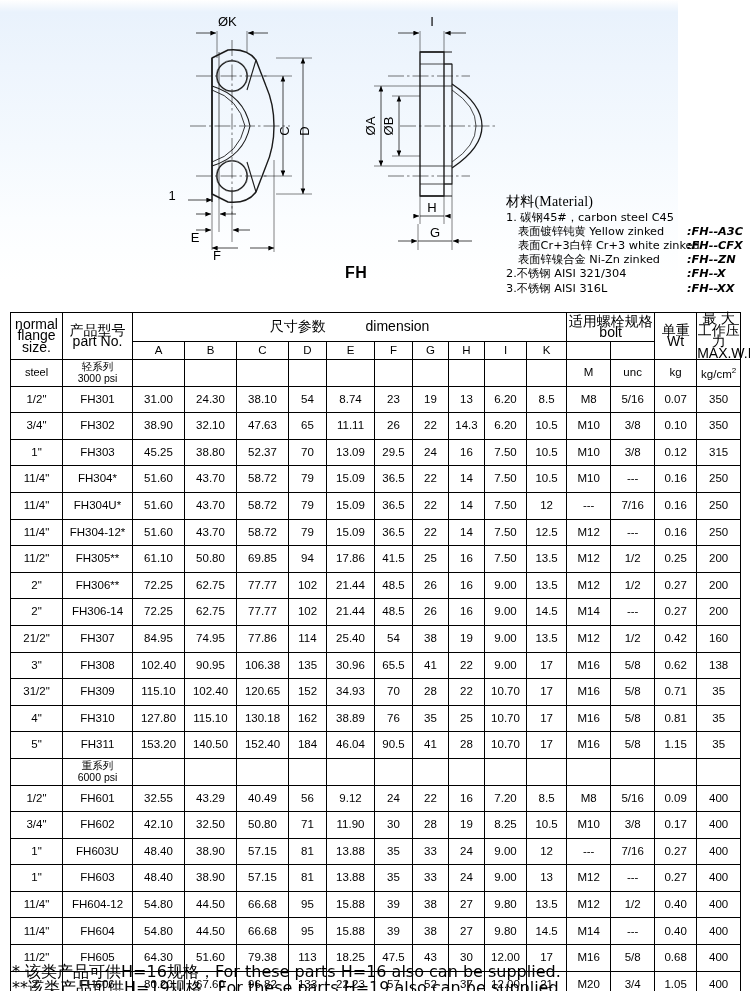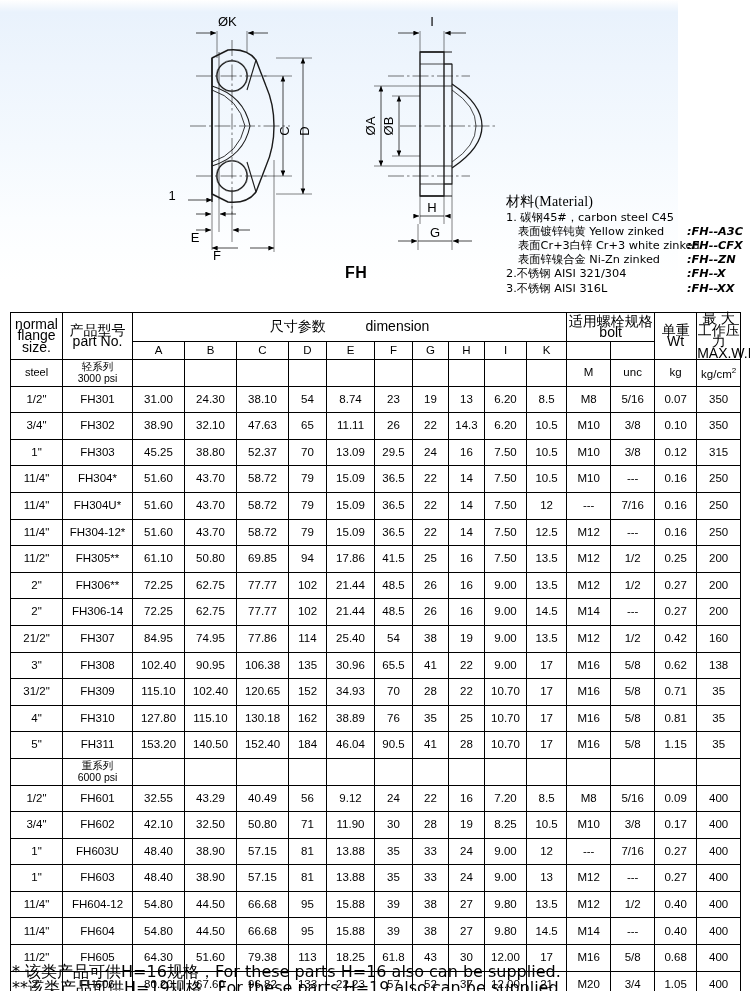--- a/index.html
+++ b/index.html
@@ -679,21 +679,21 @@
         <td class="val outer-thick-r">400</td>
       </tr>
       <tr>
         <td class="val outer-thick">11/2"</td>
         <td class="val">FH605</td>
         <td class="val">64.30</td>
         <td class="val">51.60</td>
         <td class="val">79.38</td>
         <td class="val">113</td>
         <td class="val">18.25</td>
-        <td class="val">61.8</td>
+        <td class="val">47.5</td>
         <td class="val">43</td>
         <td class="val">30</td>
         <td class="val">12.00</td>
         <td class="val">17</td>
         <td class="val">M16</td>
         <td class="val">5/8</td>
         <td class="val">0.68</td>
         <td class="val outer-thick-r">400</td>
       </tr>
       <tr>

